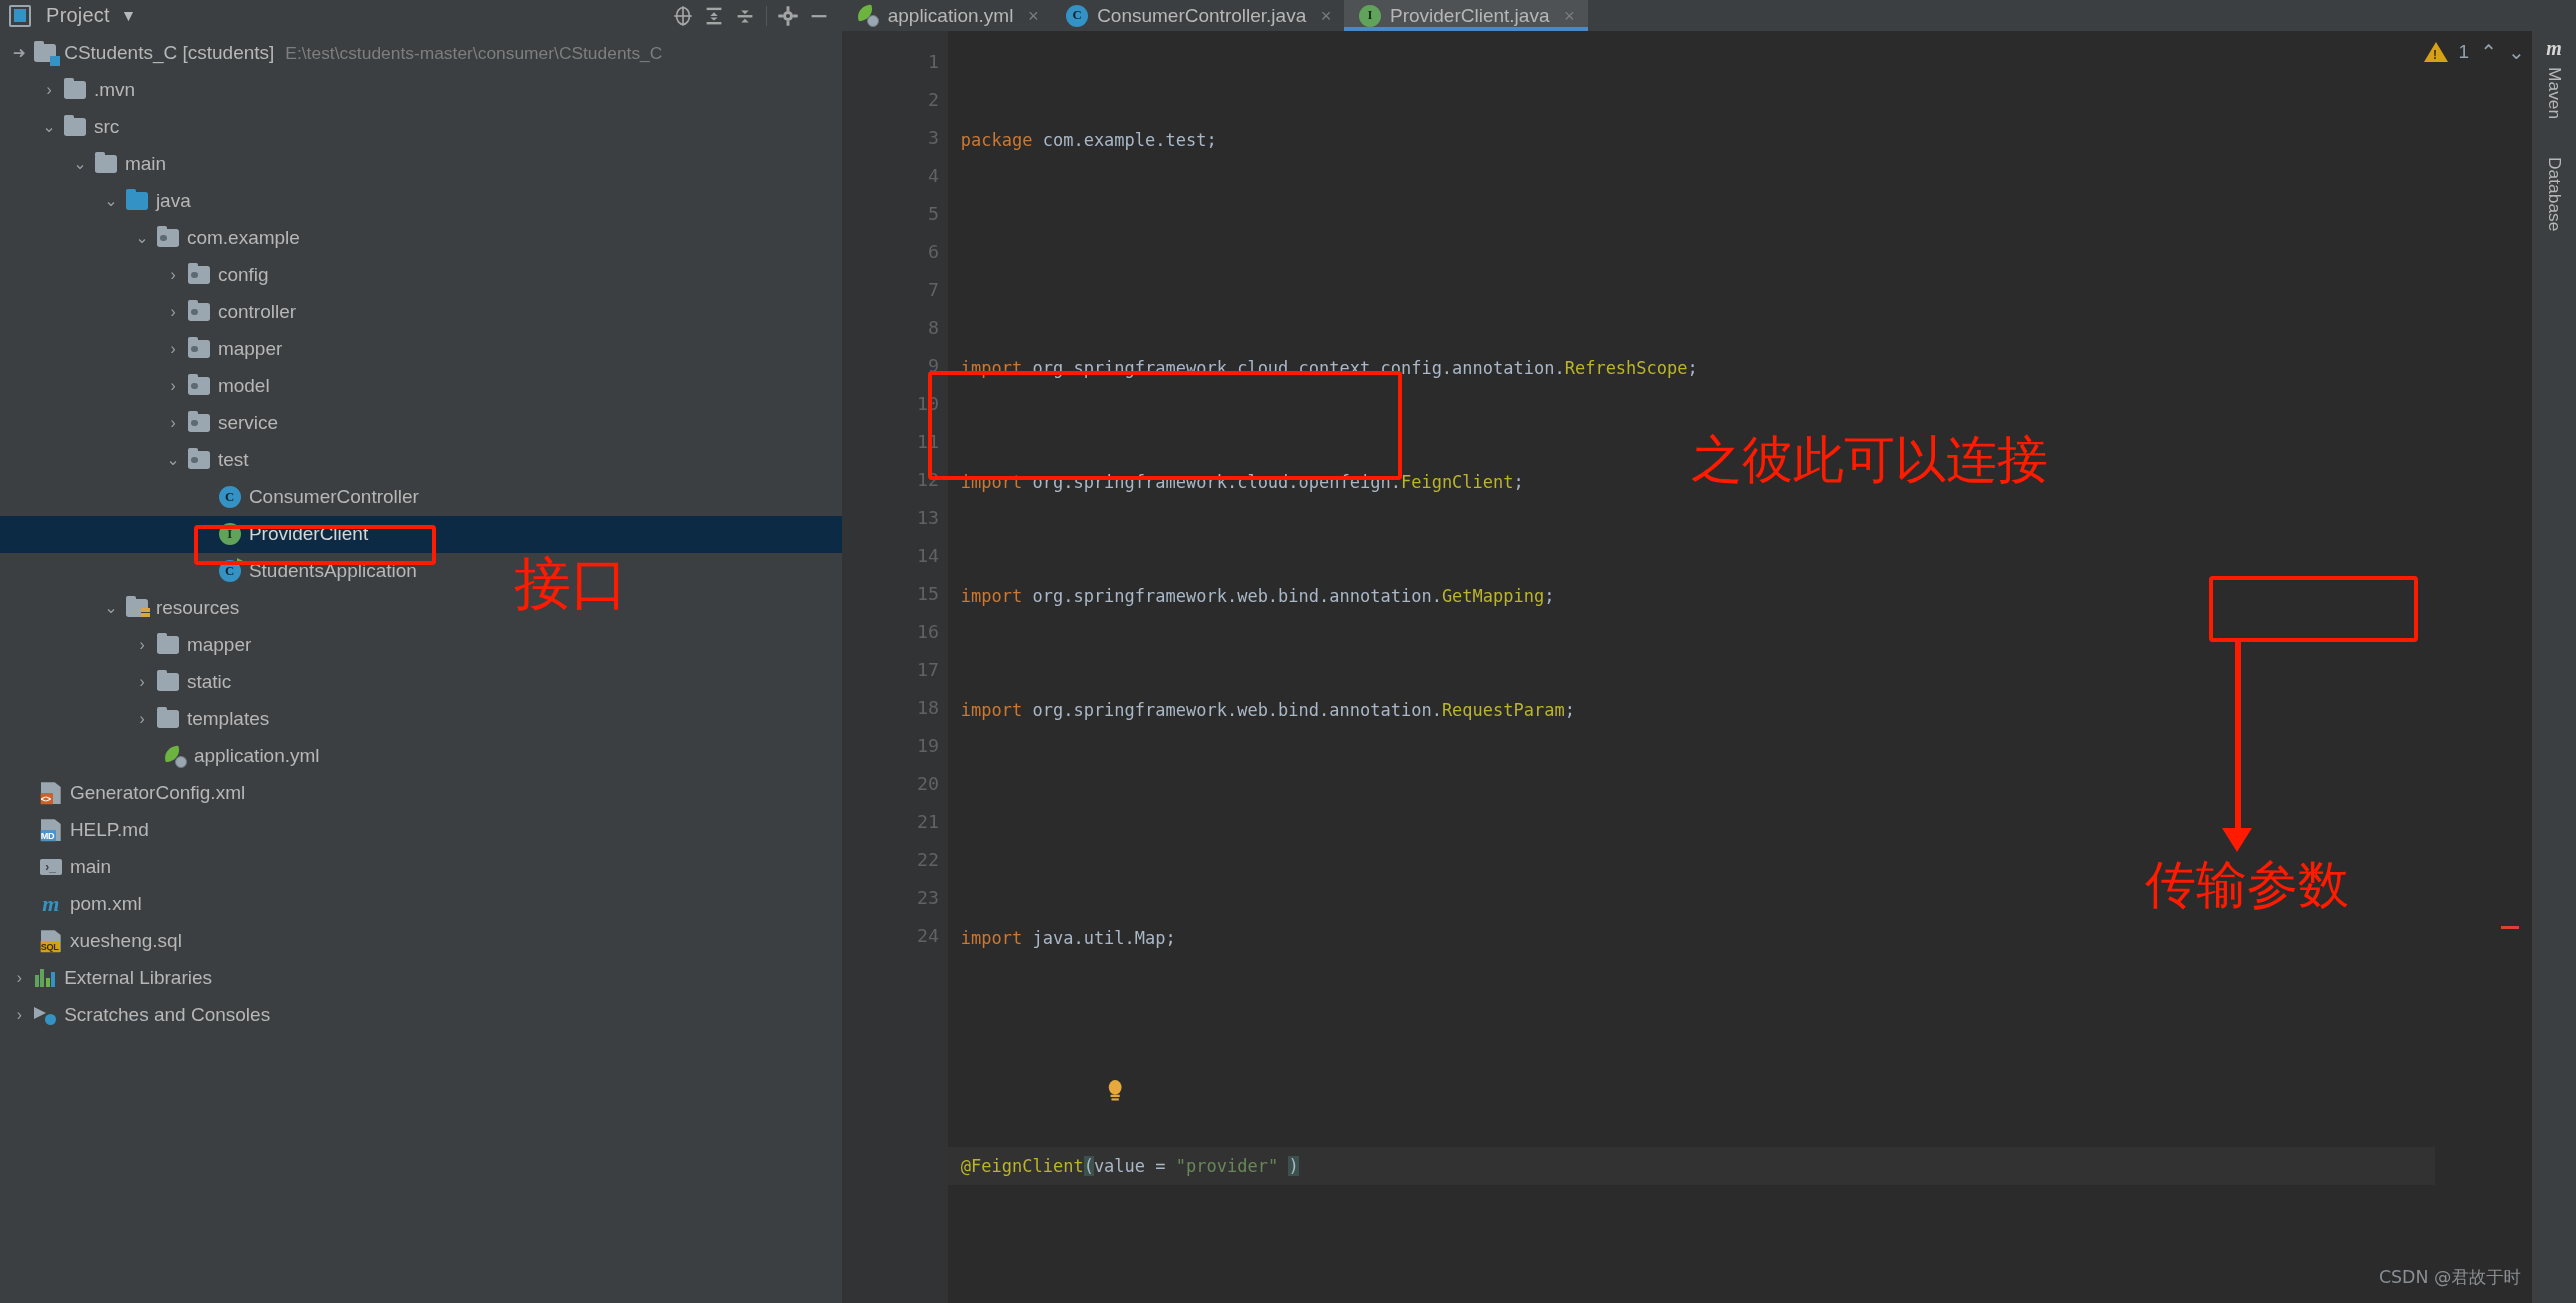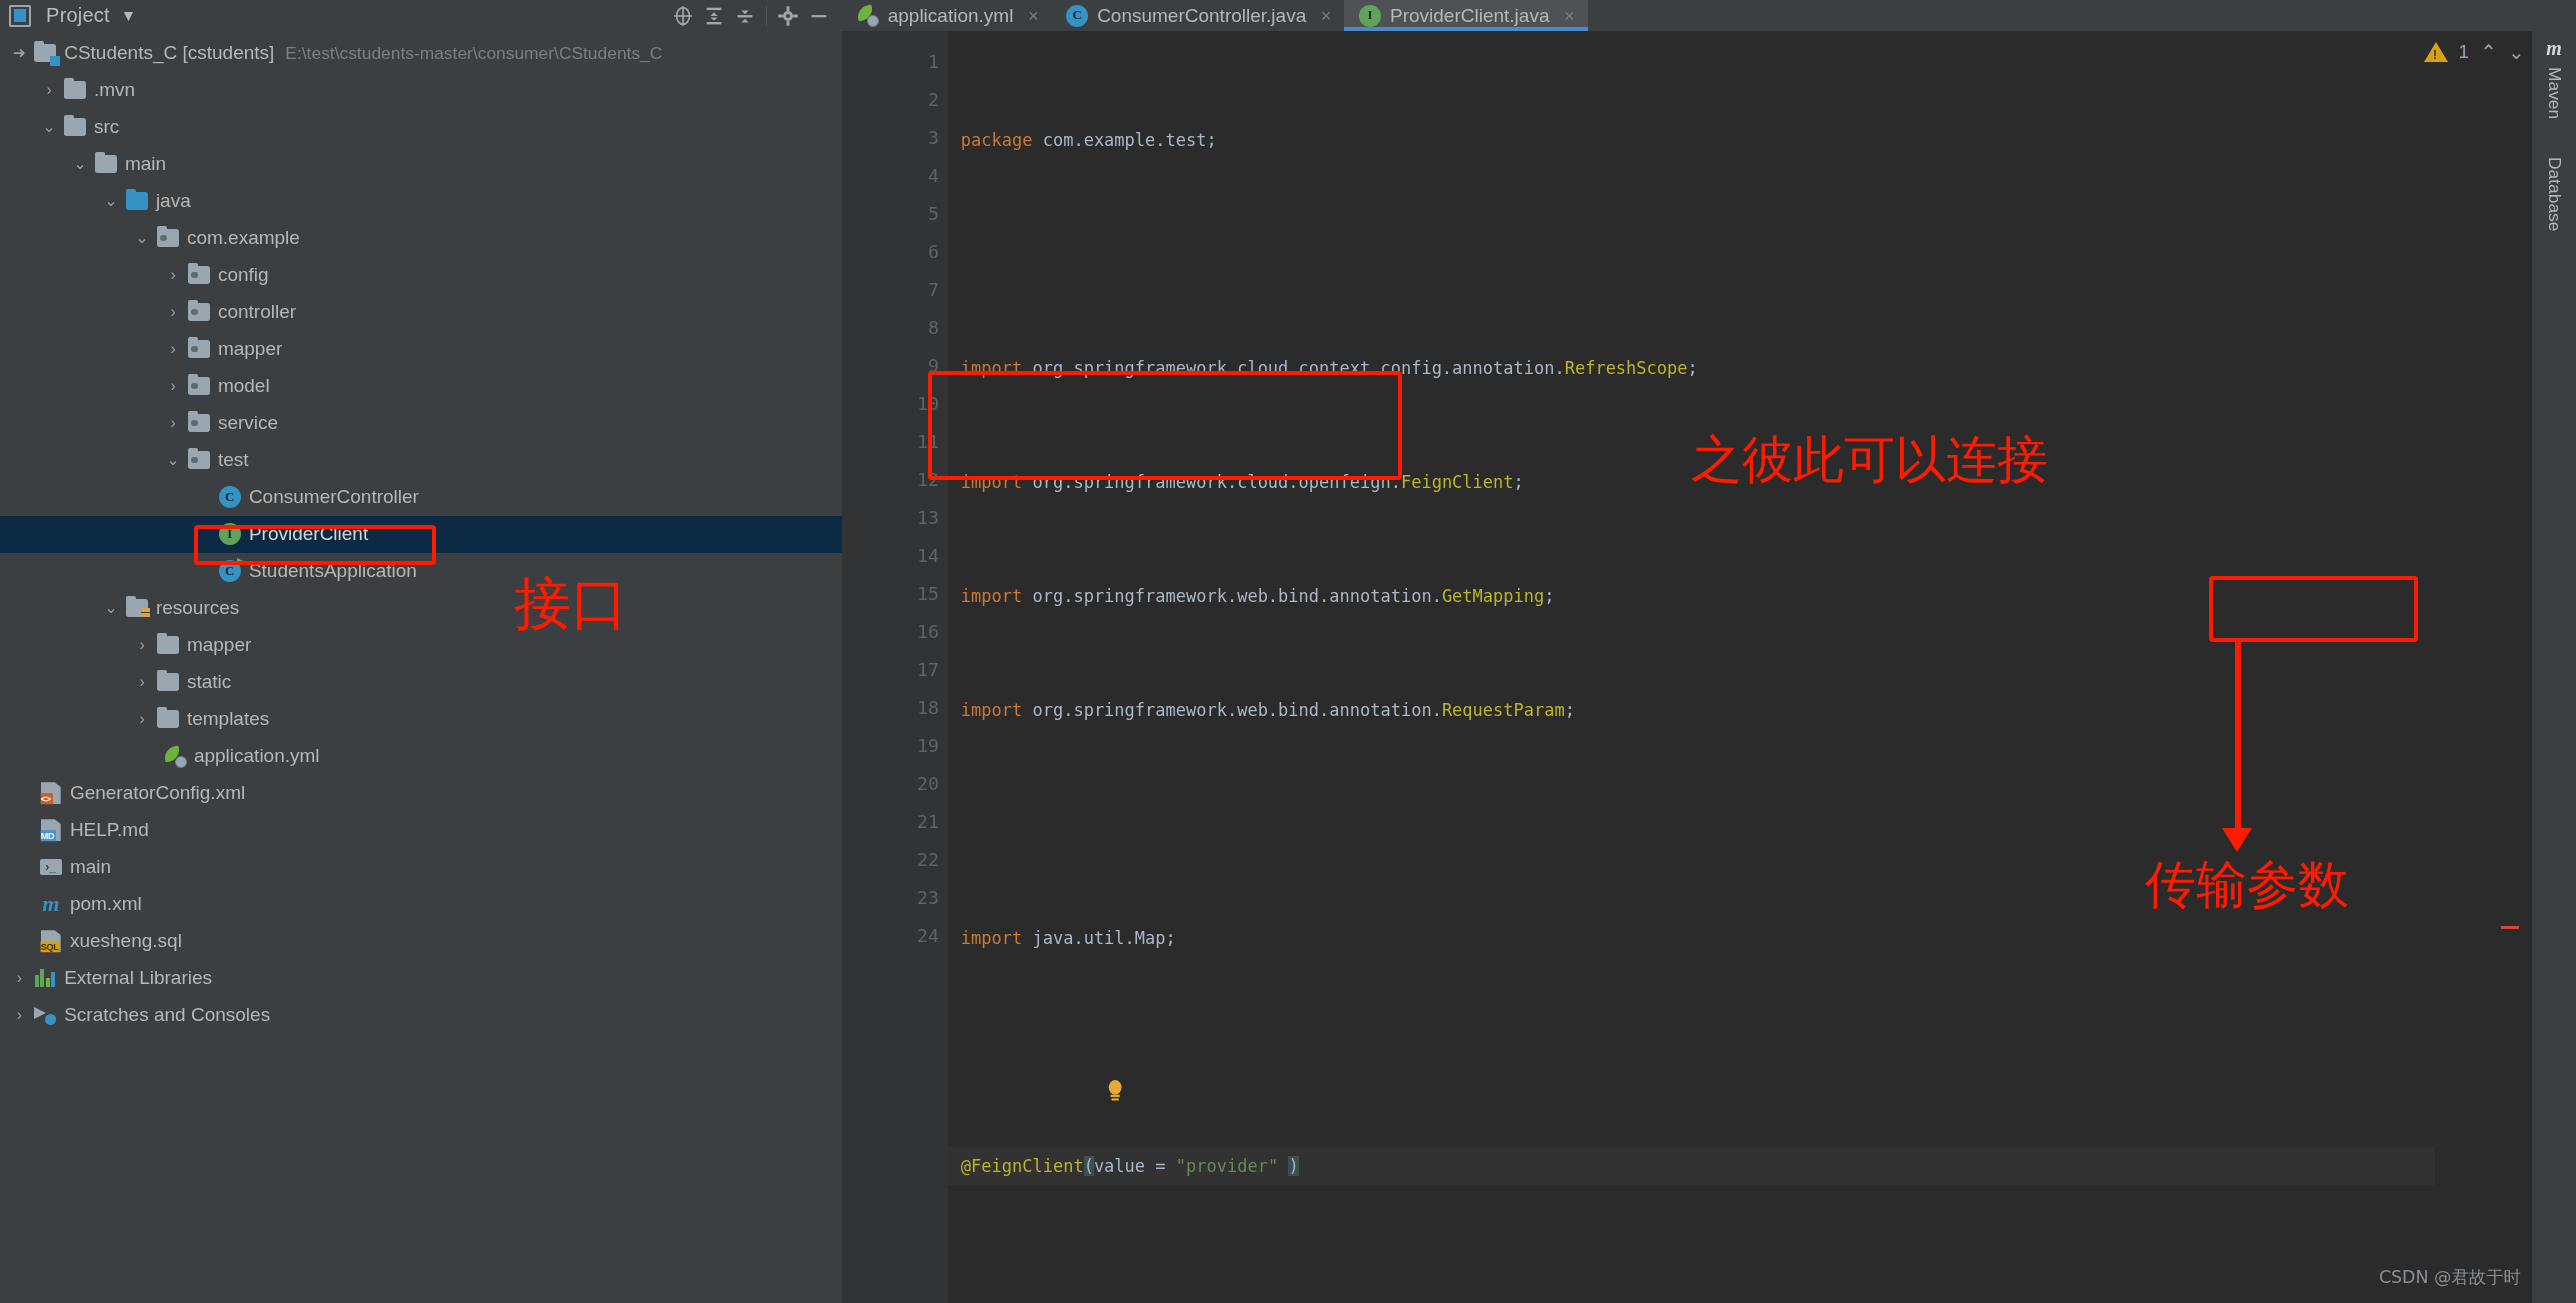--- a/index.html
+++ b/index.html
@@ -513,21 +513,21 @@
       </div>
     </div>
 
   </div>
 </div>
 
 <div id="overlay">
 
   <div class="redbox" style="left:194px; top:525px; width:242px; height:40px;"></div>
 
-  <div class="anno-cn" style="left:514px; top:566px; font-size:57px;">接口</div>
+  <div class="anno-cn" style="left:514px; top:546px; font-size:57px;">接口</div>
 
   <div class="redbox" style="left:928px; top:371px; width:474px; height:109px;"></div>
 
   <div class="anno-cn" style="left:1691px; top:426px; font-size:51px;">之彼此可以连接</div>
 
   <div class="redbox" style="left:2209px; top:576px; width:209px; height:66px;"></div>
 
   <div class="redline" style="left:2235px; top:640px; width:5.5px; height:197px;"></div>
   <div class="arrowhead" style="left:2222px; top:828px;"></div>
 

